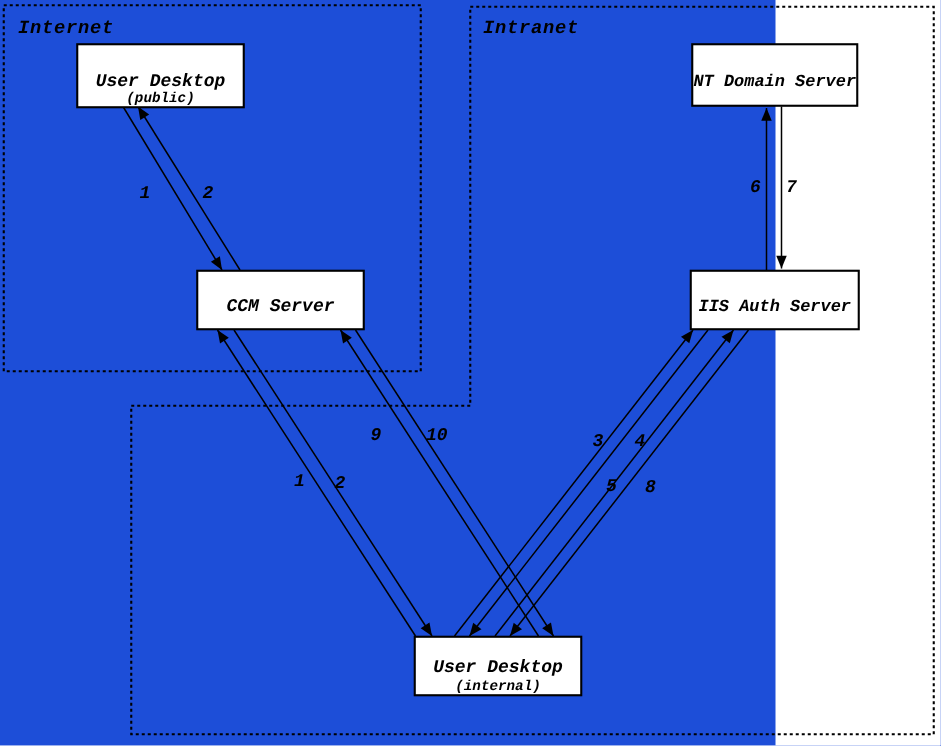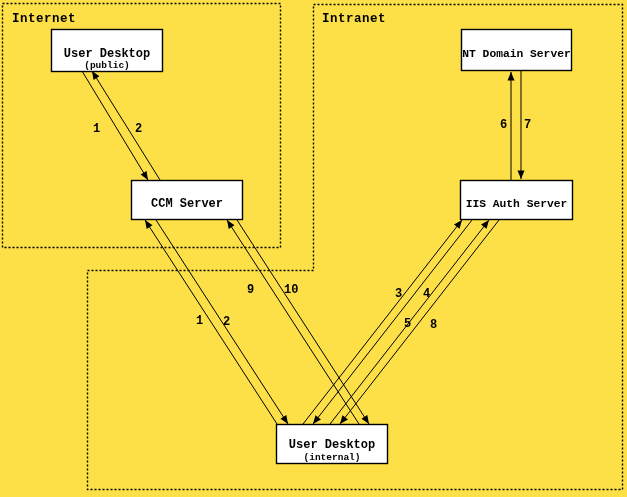--- a/index.html
+++ b/index.html
@@ -1,21 +1,22 @@
 <!DOCTYPE html>
 <html><head>
 <meta charset="utf-8">
 <style>
   html, body { margin: 0; padding: 0; background: #ffffff; }
   #canvas {
     position: relative;
-    width: 627px;
+    width: 517px;
     height: 497px;
-    background: #fde047;
+    background: #1d4ed8;
     font-family: "Liberation Mono", "DejaVu Sans Mono", monospace;
+    font-style: italic;
   }
   svg text {
     font-family: "Liberation Mono", "DejaVu Sans Mono", monospace;
     font-weight: bold;
     fill: #000000;
   }
   .zone-label  { font-size: 12.5px; letter-spacing: 0.5px; }
   .node-title  { font-size: 12px; }
   .node-title-tight { font-size: 11.3px; }
   .node-sub    { font-size: 9.5px; }

